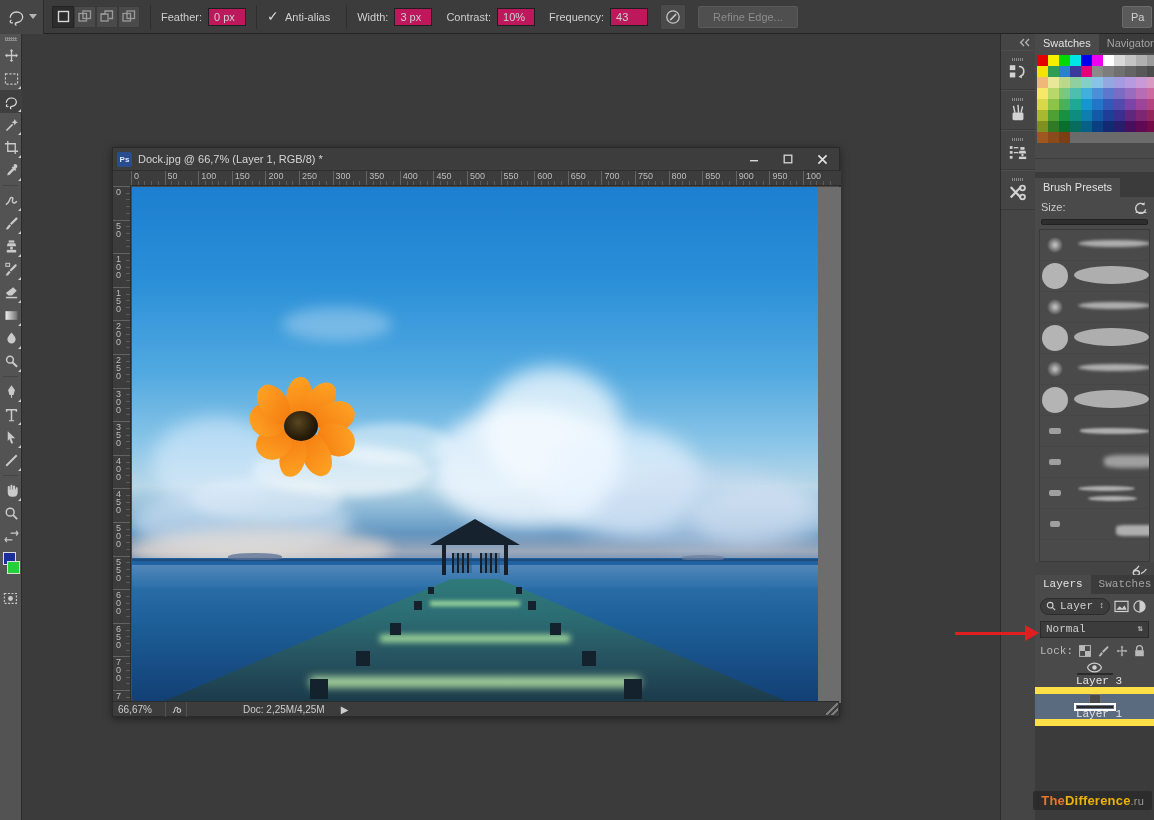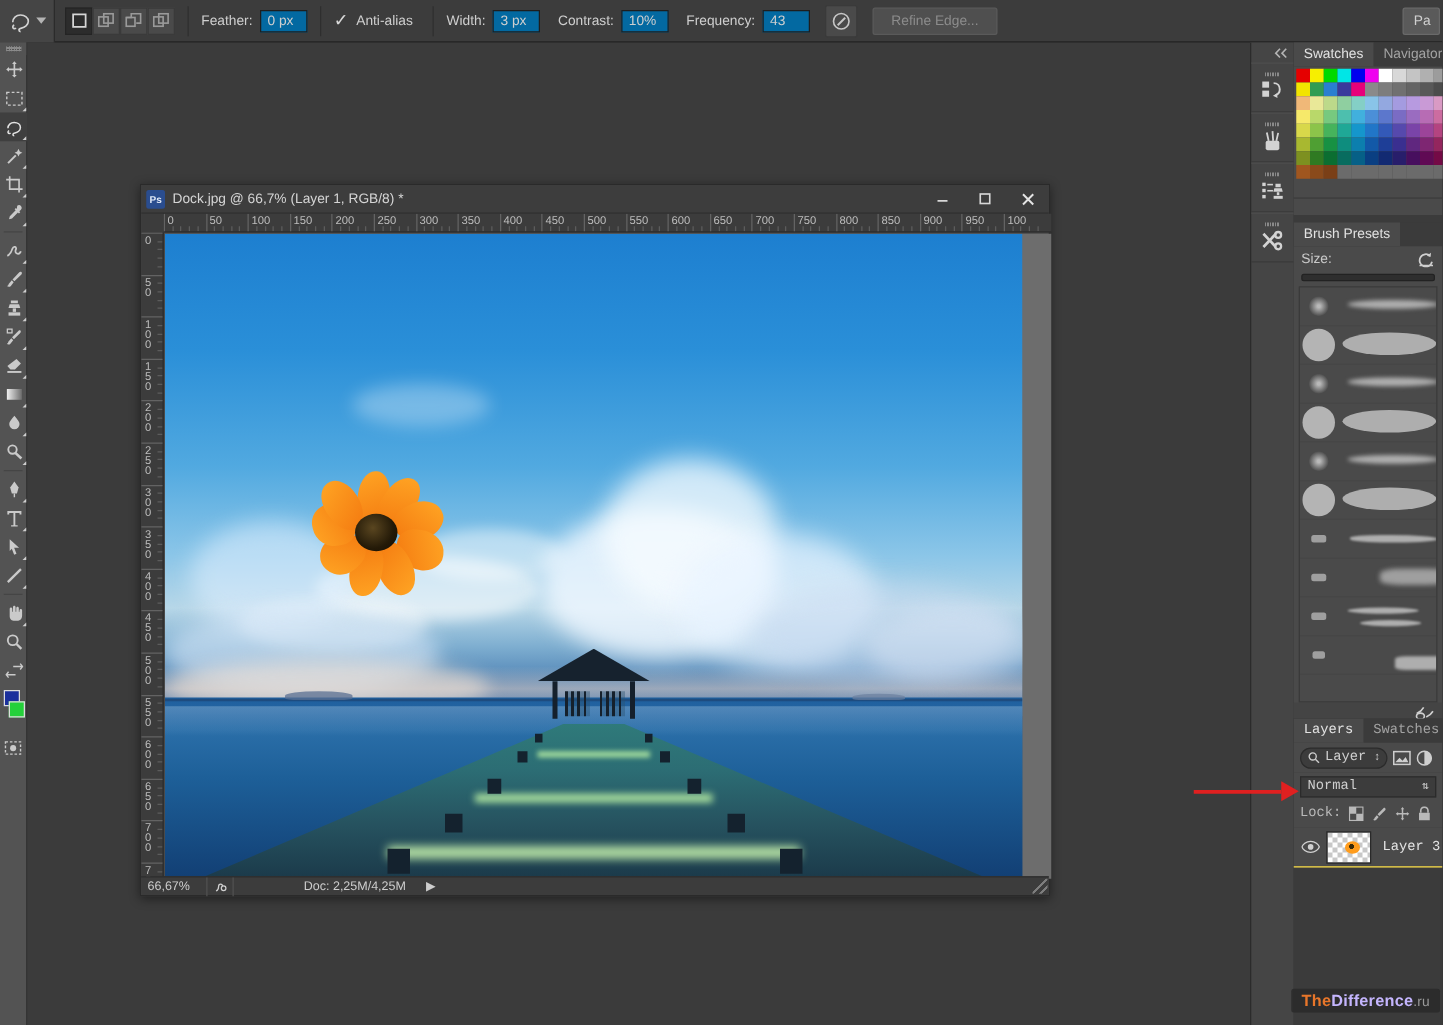--- a/index.html
+++ b/index.html
@@ -26,21 +26,21 @@
   .tri-dn { width:0;height:0;border-left:4px solid transparent;border-right:4px solid transparent;border-top:5px solid #b4b4b4; }
   .seg-group { display:flex; margin-left:8px; }
   .seg-btn {
     width:22px; height:22px; background:#4a4a4a; border:1px solid #3a3a3a;
     display:flex;align-items:center;justify-content:center;
   }
   .seg-btn.active { background:#2c2c2c; border-color:#242424; }
   .sep-v { width:1px; height:24px; background:#2e2e2e; margin:0 10px; }
   .opt-label { color:#cfcfcf; font-size:11px; margin-right:6px; white-space:nowrap; }
   .opt-field {
-    background:#0369a1; border:1px solid #1e1e1e; color:#cfcfcf;
+    background:#be185d; border:1px solid #1e1e1e; color:#cfcfcf;
     height:18px; line-height:16px; padding:0 5px; font-size:11px;
     min-width:38px; display:inline-block;
   }
   .opt-check { display:flex; align-items:center; gap:5px; }
   .chk-box { width:13px; height:13px; position:relative; }
   .chk-tick { font-size:14px; color:#d8d8d8; line-height:13px; }
   .refine-btn {
     height:22px; background:#4f4f4f; border:1px solid #5a5a5a; border-radius:2px;
     color:#8c8c8c; padding:0 14px; line-height:20px; font-size:11px;
   }
@@ -178,35 +178,35 @@
 
   
   #layers-panel{position:absolute;left:0;bottom:0;width:119px;height:245px;background:#3b3b3b;font-family:Liberation Mono, monospace;}
   .lyr-toolrow{display:flex;align-items:center;height:24px;padding:0 5px;gap:4px;background:#4a4a4a;}
   .kind-box{display:flex;align-items:center;gap:4px;background:#3c3c3c;border:1px solid #2b2b2b;
     border-radius:9px;height:17px;padding:0 5px;font-size:11px;color:#cfcfcf;}
   .blend-row{display:flex;align-items:center;height:22px;padding:0 5px;background:#4a4a4a;}
   .blend-sel{flex:1;background:#3c3c3c;border:1px solid #2b2b2b;height:17px;line-height:15px;
     font-size:11px;color:#cfcfcf;padding:0 5px;display:flex;align-items:center;}
   .lock-row{display:flex;align-items:center;height:22px;padding:0 5px;gap:6px;background:#4a4a4a;color:#b9b9b9;}
-  .layer-row{display:flex;align-items:center;height:32px;background:#4a4a4a;border-bottom:1px solid #fde047;}
+  .layer-row{display:flex;align-items:center;height:32px;background:#4a4a4a;border-bottom:7px solid #fde047;flex-direction:column;}
   .layer-row.selected{background:#5a6b80;}
   .eye-cell{width:26px;height:32px;display:flex;align-items:center;justify-content:center;}
   .eye-off{width:12px;height:12px;border:1px solid #6e6e6e;background:#4a4a4a;}
   .lyr-thumb{width:36px;height:26px;border:1px solid #2a2a2a;position:relative;overflow:hidden;
     background:
       repeating-conic-gradient(#ffffff 0% 25%, #c8c8c8 0% 50%) 0 0/8px 8px;}
   .lyr-thumb.sel-ring{outline:2px solid #ffffff;outline-offset:1px;}
   .lyr-name{margin-left:9px;font-size:11px;color:#e4e4e4;}
   .red-arrow{position:absolute;display:flex;align-items:center;}
   .ra-line{height:3px;background:#e02020;}
   .ra-head{width:0;height:0;border-top:8px solid transparent;border-bottom:8px solid transparent;border-left:14px solid #e02020;}
   #watermark{position:absolute;right:2px;bottom:10px;background:rgba(40,40,40,.78);
     padding:2px 8px;border-radius:2px;font-size:13px;font-weight:bold;letter-spacing:.2px;}
-  .wm-the{color:#e8762a;} .wm-diff{color:#c4b5fd;} .wm-ru{color:#9a9a9a;font-weight:normal;font-size:11px;}
+  .wm-the{color:#e8762a;} .wm-diff{color:#eab308;} .wm-ru{color:#9a9a9a;font-weight:normal;font-size:11px;}
   svg{display:block;}
 </style>
 </head>
 <body>
 
 <div id="options-bar">
   <div class="opt-tool-well">
     <svg class="lasso-glyph" viewBox="0 0 24 24">
       <path d="M5 13c0-4 3.2-7 7.5-7S20 8.6 20 12c0 3.6-3.6 6-6.6 6.6-1.5.3-2.4.9-2.4 1.9 0 .9.8 1.4 1.6 1.4" fill="none" stroke="#d3d3d3" stroke-width="1.6"></path>
       <path d="M8.2 18.6c-1 .8-2.3.7-2.9-.3-.6-1 .1-2.2 1.2-2.6" fill="none" stroke="#d3d3d3" stroke-width="1.6"></path>
@@ -1213,20 +1213,29 @@
             <svg width="15" height="11" viewBox="0 0 16 11">
               <path d="M8 .8C4 .8 1.2 3.4.6 5.5 1.2 7.6 4 10.2 8 10.2s6.8-2.6 7.4-4.7C14.8 3.4 12 .8 8 .8z" fill="none" stroke="#d0d0d0" stroke-width="1.2"></path>
               <circle cx="8" cy="5.5" r="2.4" fill="#d0d0d0"></circle>
             </svg>
           </div>
           <div class="lyr-thumb">
             <div style="position: absolute; left: 42%; top: 32%; width: 12px; height: 10px; border-radius: 50%; background: radial-gradient(circle at 45% 42%, rgb(58, 42, 8) 0px, rgb(58, 42, 8) 22%, rgb(255, 156, 28) 24%, rgb(255, 156, 28) 100%);"></div>
           </div>
           <span class="lyr-name">Layer 3</span>
         </div>
+        <div class="layer-row selected">
+          <div class="eye-cell">
+            <span class="eye-off"></span>
+          </div>
+          <div class="lyr-thumb sel-ring">
+            <div style="position: absolute; left: 42%; top: 32%; width: 12px; height: 10px; border-radius: 50%; background: radial-gradient(circle at 45% 42%, rgb(58, 42, 8) 0px, rgb(58, 42, 8) 22%, rgb(255, 156, 28) 24%, rgb(255, 156, 28) 100%);"></div>
+          </div>
+          <span class="lyr-name">Layer 1</span>
+        </div>
       </div>
 
     <div class="red-arrow" style="left:-80px; top:50px; width:84px;">
       <span class="ra-line" style="width:70px;"></span>
       <span class="ra-head"></span>
     </div>
   </div>
 
   <div id="watermark">
     <span class="wm-the">The</span><span class="wm-diff">Difference</span><span class="wm-ru">.ru</span>

